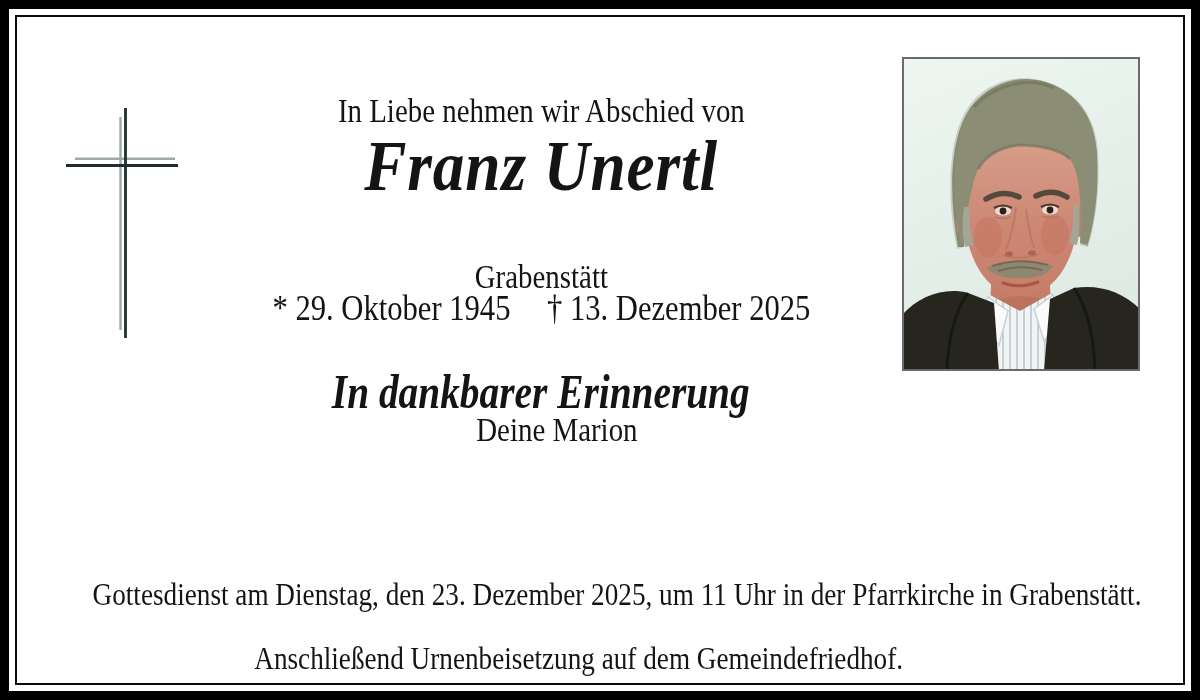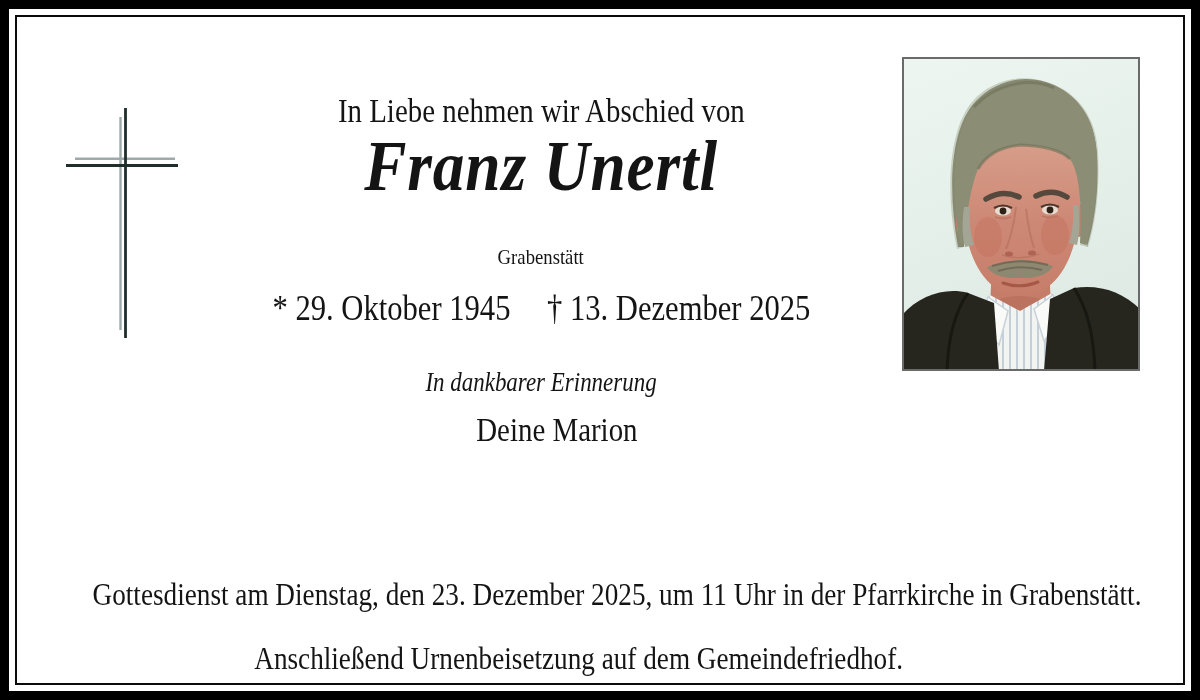--- a/index.html
+++ b/index.html
@@ -17,24 +17,24 @@
   }
   .fullline{
     position:absolute;left:0;width:1158px;text-align:center;
     line-height:1;white-space:nowrap;
   }
   .cnd{display:inline-block;transform:scaleX(0.85);transform-origin:50% 50%;white-space:nowrap;}
   .cnd-name{display:inline-block;transform:scaleX(0.88);transform-origin:50% 50%;white-space:nowrap;}
   .cnd-rem{display:inline-block;transform:scaleX(0.82);transform-origin:50% 50%;white-space:nowrap;}
   .line-intro{top:66px;font-size:34px;margin-top:28px;}
   .line-name{top:130px;font-size:72px;font-weight:bold;font-style:italic;letter-spacing:1px;}
-  .line-residence{top:246px;font-size:22px;}
+  .line-residence{top:260px;font-size:34px;}
   .line-dates{top:290px;font-size:36px;}
   .date-gap{display:inline-block;width:43px;}
-  .line-remembrance{top:368px;font-size:28px;font-weight:normal;font-style:italic;}
+  .line-remembrance{top:368px;font-size:48px;font-weight:bold;font-style:italic;}
   .mourners{position:absolute;top:413px;left:0;width:1082px;text-align:center;font-size:34px;padding-left:16px;}
   .mourners div{line-height:34px;white-space:nowrap;}
   .mourners .cnd{transform:scaleX(0.85);}
   .line-service1{top:578px;font-size:32px;}
   .line-service2{top:616px;font-size:32px;margin-top:26px;}
   .cross-wrap{position:absolute;left:58px;top:100px;width:130px;height:246px;}
   .photo-wrap{position:absolute;left:902px;top:57px;width:238px;height:314px;}
 </style>
 </head>
 <body>

